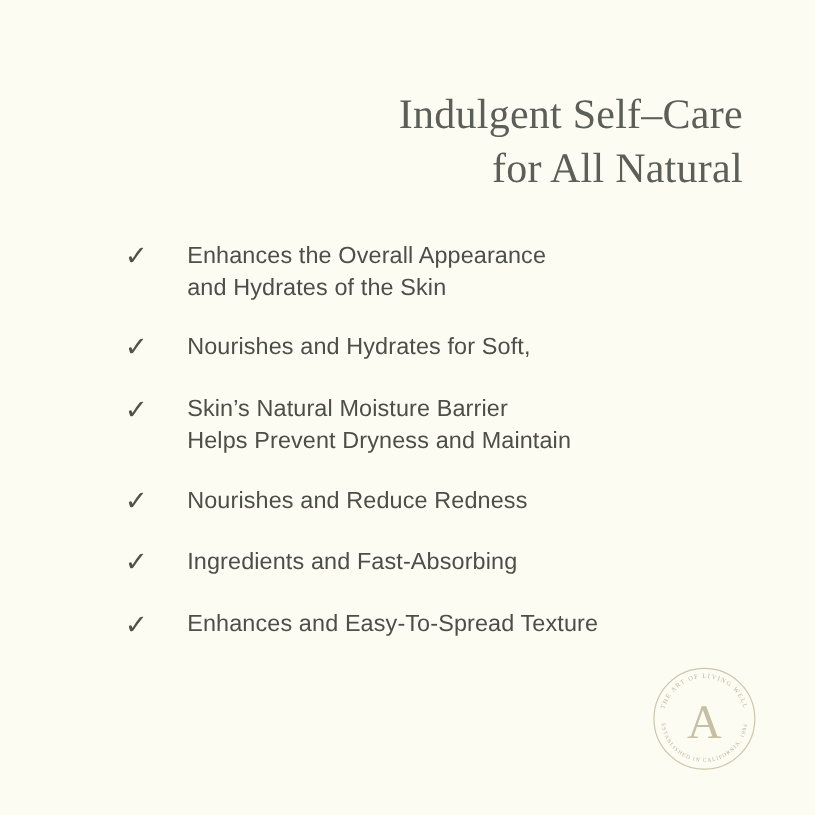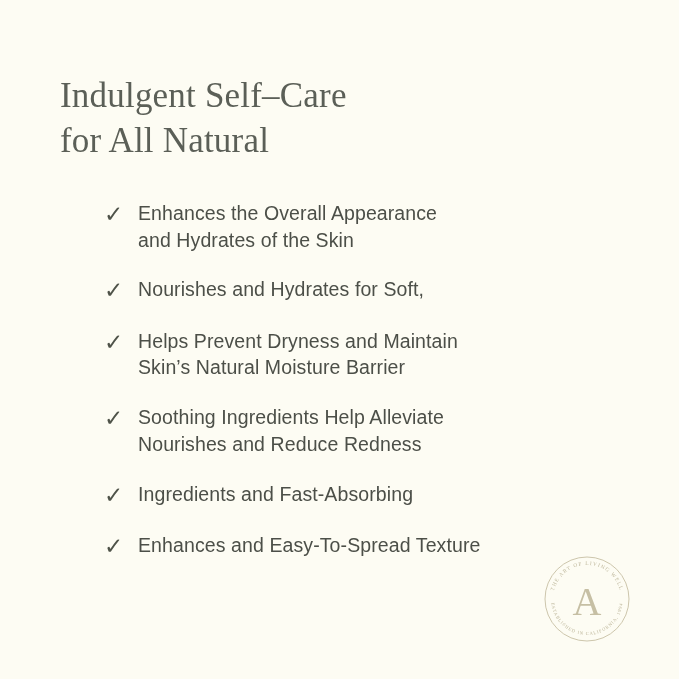--- a/index.html
+++ b/index.html
@@ -14,21 +14,21 @@
     overflow: hidden;
     position: relative;
   }
   .page {
     position: relative;
     width: 679px;
     height: 679px;
     box-sizing: border-box;
   }
   .headline {
-    text-align: left;
+    text-align: right;
     font-family: "Liberation Serif", serif;
     color: #5b5f57;
     font-size: 35px;
     line-height: 1.28;
     font-weight: 400;
     letter-spacing: 0.2px;
     padding: 74px 60px 0 60px;
     margin: 0;
   }
   .headline .line {
@@ -55,20 +55,21 @@
   }
   .benefit-text {
     color: #4c4f48;
     font-size: 19.5px;
     line-height: 1.38;
     letter-spacing: 0.1px;
     max-width: 420px;
   }
   .benefit-text .line {
     display: block;
+    margin-left: 18px;
   }
   .seal {
     position: absolute;
     right: 42px;
     bottom: 30px;
     width: 100px;
     height: 100px;
   }
   .seal svg {
     display: block;
@@ -99,29 +100,28 @@
     <li class="benefit">
       <span class="check">✓</span>
       <span class="benefit-text">
         <span class="line">Nourishes and Hydrates for Soft,</span>
       </span>
     </li>
 
     <li class="benefit">
       <span class="check">✓</span>
       <span class="benefit-text">
+        <span class="line">Skin’s Natural Moisture Barrier</span>
         <span class="line">Helps Prevent Dryness and Maintain</span>
-        <span class="line">Skin’s Natural Moisture Barrier</span>
       </span>
     </li>
 
     <li class="benefit">
       <span class="check">✓</span>
       <span class="benefit-text">
-        <span class="line">Soothing Ingredients Help Alleviate</span>
         <span class="line">Nourishes and Reduce Redness</span>
       </span>
     </li>
 
     <li class="benefit">
       <span class="check">✓</span>
       <span class="benefit-text">
         <span class="line">Ingredients and Fast-Absorbing</span>
       </span>
     </li>

